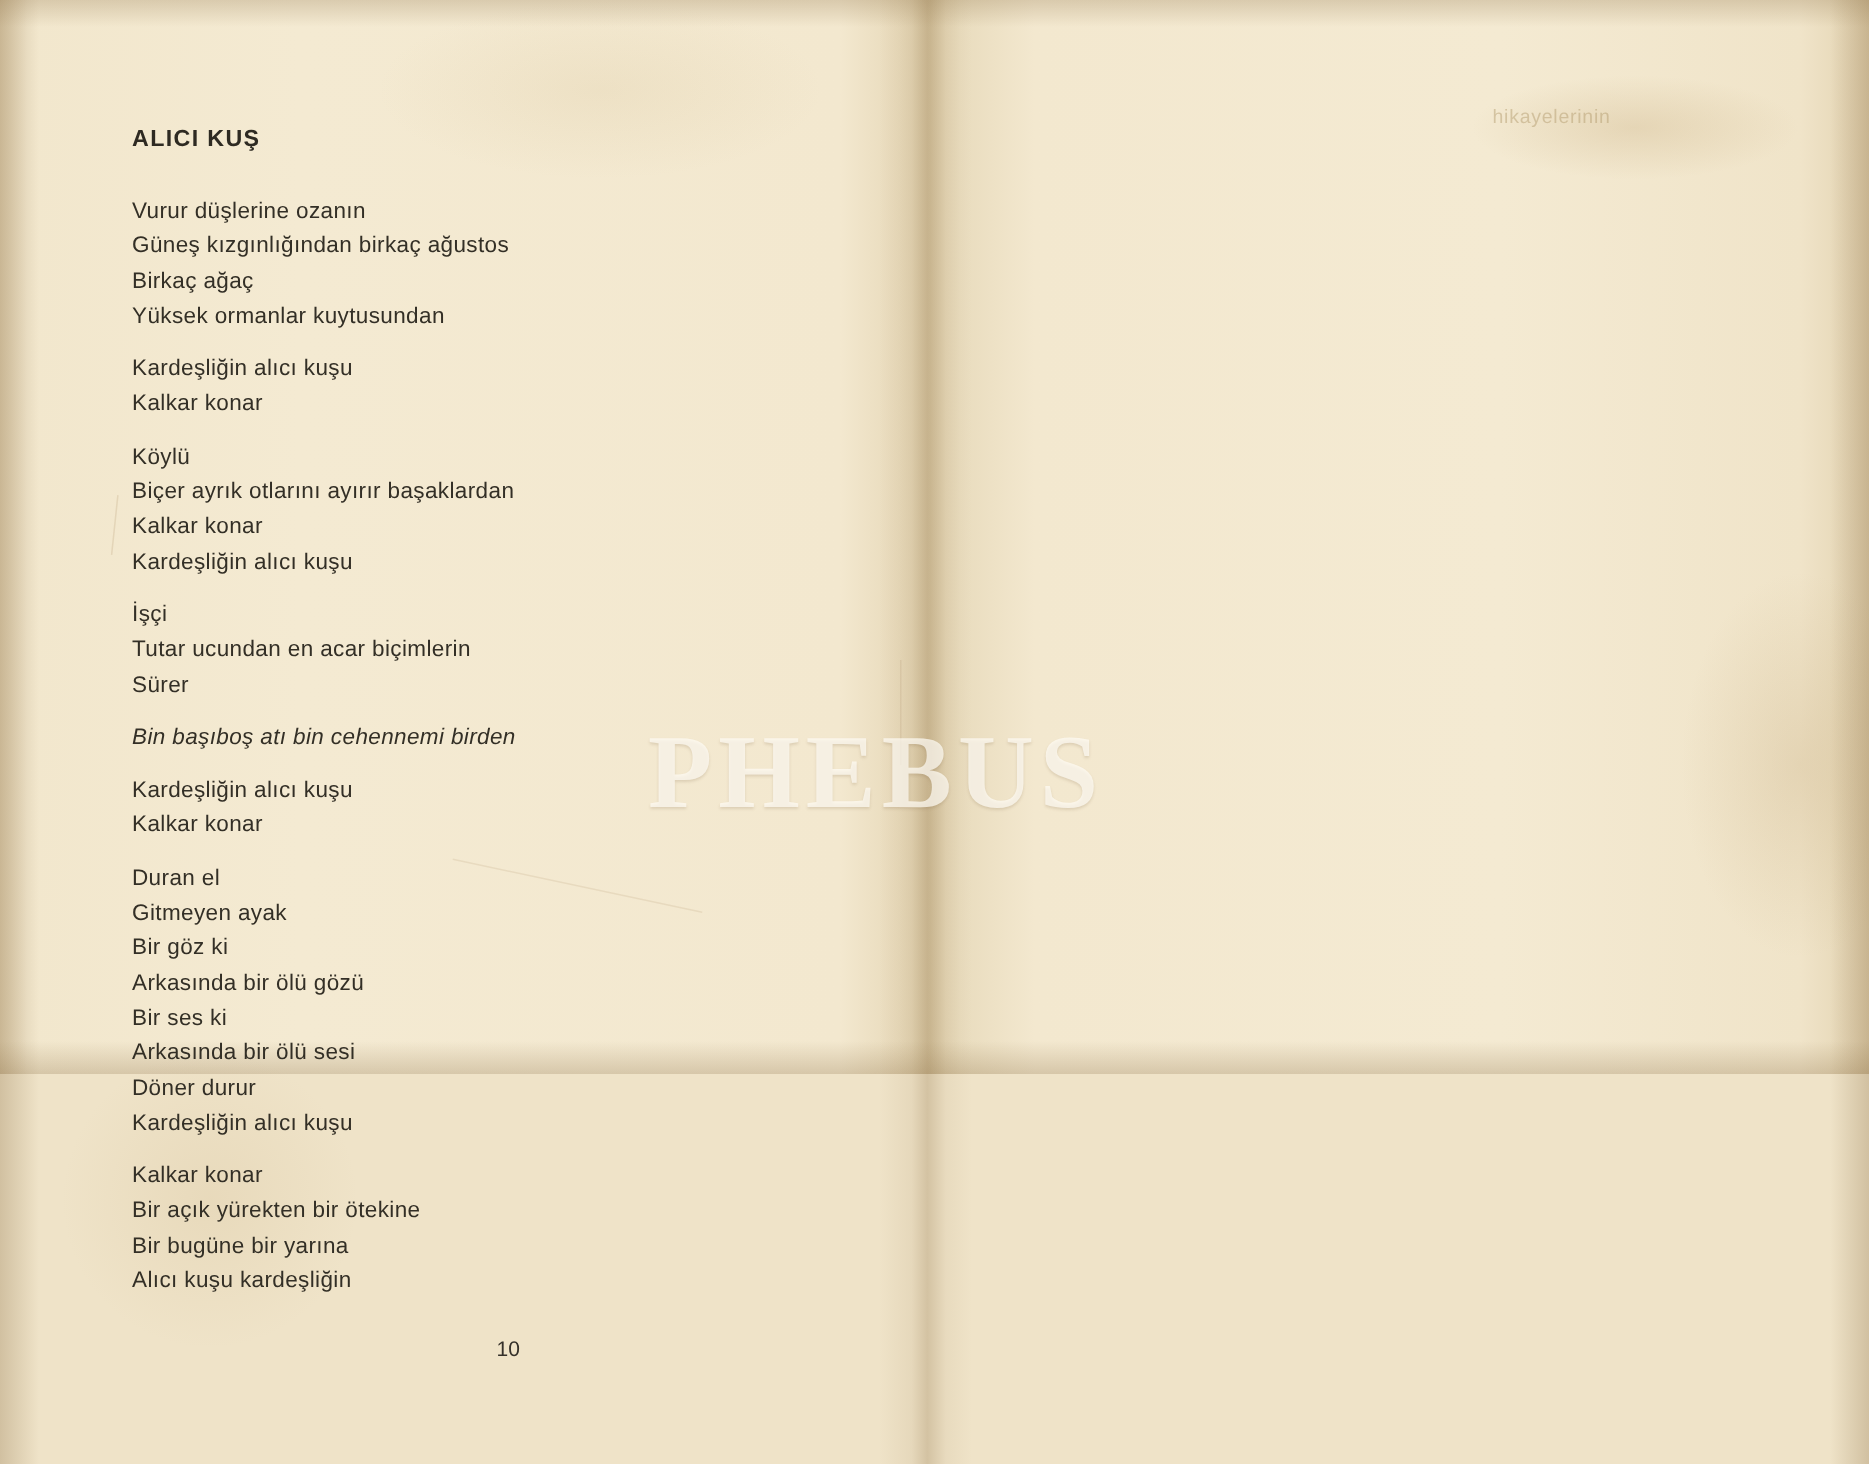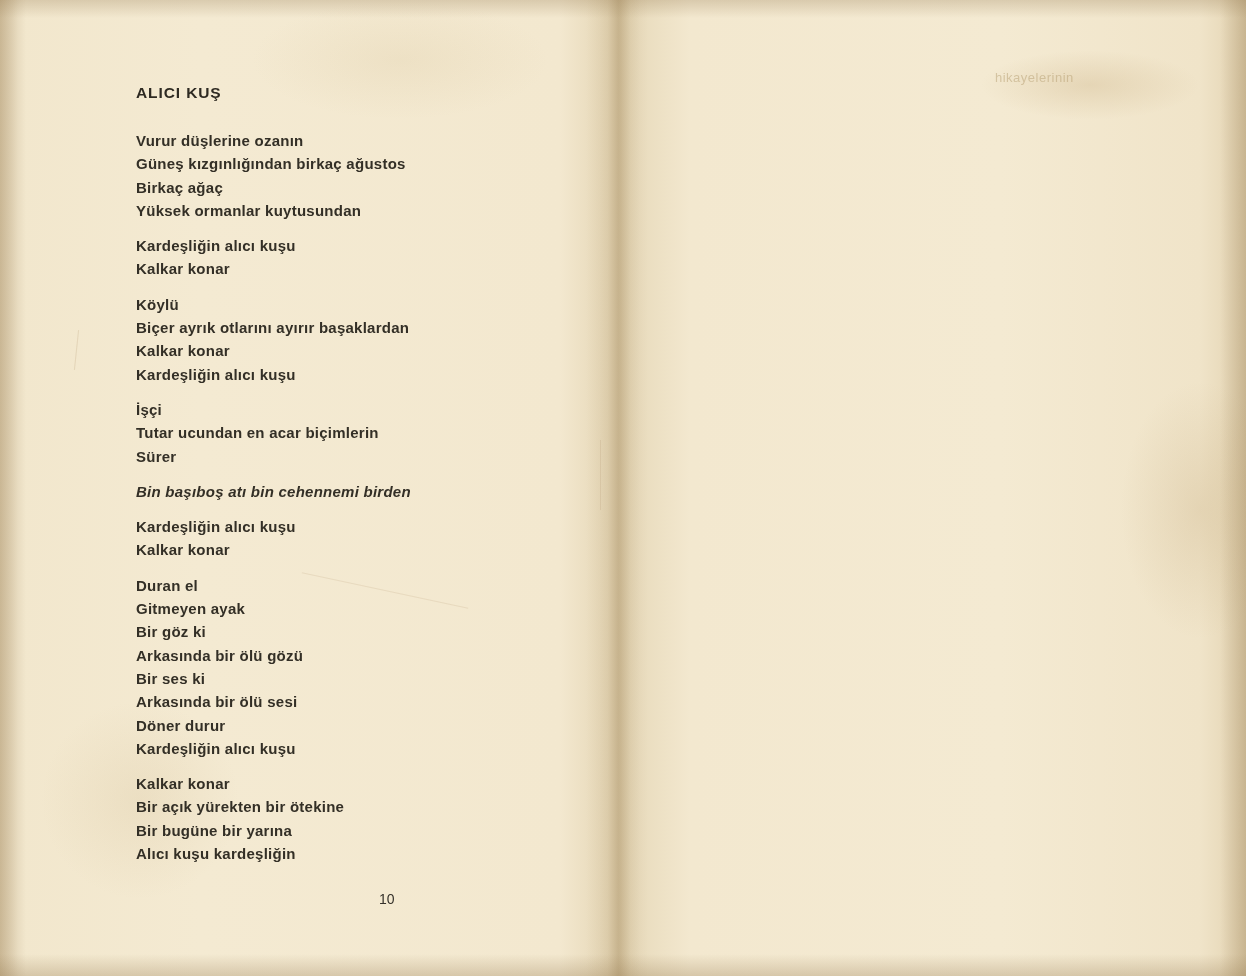--- a/index.html
+++ b/index.html
@@ -9,21 +9,21 @@
   body {
     width: 1246px;
     height: 976px;
     background: #efe3c8;
     font-family: "Liberation Sans", sans-serif;
     overflow: hidden;
   }
   .book {
     position: relative;
     width: 1246px;
-    height: 976px;
+    height: 716px;
     background:
       linear-gradient(to right,
         #e4d5b6 0px, #f2e7cd 18px,
         #f4ead2 200px, #f3e8cf 560px,
         #e8dabb 600px, #ddcdaa 620px,
         #e9dcbe 640px, #f3e8cf 690px,
         #f4ead2 1000px, #f0e4c9 1200px,
         #e2d2b0 1246px);
   }
   
@@ -61,21 +61,20 @@
   }
   .crease-a { left: 76px; top: 330px; width: 1px; height: 40px; transform: rotate(6deg); }
   .crease-b { left: 300px; top: 590px; width: 170px; height: 1px; transform: rotate(12deg);
               background: rgba(160,130,85,0.14); }
   .crease-c { left: 600px; top: 440px; width: 1px; height: 70px; background: rgba(160,130,85,0.15); }
 
   .page {
     position: absolute;
     top: 0;
     height: 976px;
-    margin-left: 48px;
   }
   .page-left { left: 0; width: 623px; }
   .page-right { left: 623px; width: 623px; }
 
   .poem-title {
     position: absolute;
     font-size: 15.5px;
     font-weight: bold;
     letter-spacing: 0.9px;
     color: #2e2a22;
@@ -85,21 +84,21 @@
   .poem-body {
     position: absolute;
     font-size: 15px;
     line-height: 23.3px;
     color: #332f26;
     white-space: pre-wrap;
     letter-spacing: 0.25px;
   }
   .body-left { left: 88px; top: 129px; width: 470px; }
 
-  .stanza { margin: 0 0 12px 0; font-weight: bold; }
+  .stanza { margin: 0 0 12px 0; }
   .stanza div { white-space: pre; }
   .italic { font-style: italic; }
 
   .page-number {
     position: absolute;
     font-size: 14px;
     color: #35312a;
   }
   .pn-left { left: 331px; top: 891px; }
 
@@ -170,13 +169,14 @@
     <div class="poem-body body-left" id="left-body"><div class="stanza"><div>Vurur düşlerine ozanın</div><div>Güneş kızgınlığından birkaç ağustos</div><div>Birkaç ağaç</div><div>Yüksek ormanlar kuytusundan</div></div><div class="stanza"><div>Kardeşliğin alıcı kuşu</div><div>Kalkar konar</div></div><div class="stanza"><div>Köylü</div><div>Biçer ayrık otlarını ayırır başaklardan</div><div>Kalkar konar</div><div>Kardeşliğin alıcı kuşu</div></div><div class="stanza"><div>İşçi</div><div>Tutar ucundan en acar biçimlerin</div><div>Sürer</div></div><div class="stanza italic"><div>Bin başıboş atı bin cehennemi birden</div></div><div class="stanza"><div>Kardeşliğin alıcı kuşu</div><div>Kalkar konar</div></div><div class="stanza"><div>Duran el</div><div>Gitmeyen ayak</div><div>Bir göz ki</div><div>Arkasında bir ölü gözü</div><div>Bir ses ki</div><div>Arkasında bir ölü sesi</div><div>Döner durur</div><div>Kardeşliğin alıcı kuşu</div></div><div class="stanza"><div>Kalkar konar</div><div>Bir açık yürekten bir ötekine</div><div>Bir bugüne bir yarına</div><div>Alıcı kuşu kardeşliğin</div></div></div>
     <div class="page-number pn-left">10</div>
   </div>
 
   <div class="page page-right">
     
     
     
   </div>
 
+  <div class="watermark">PHEBUS</div>
 </div>
 
 </body></html>

